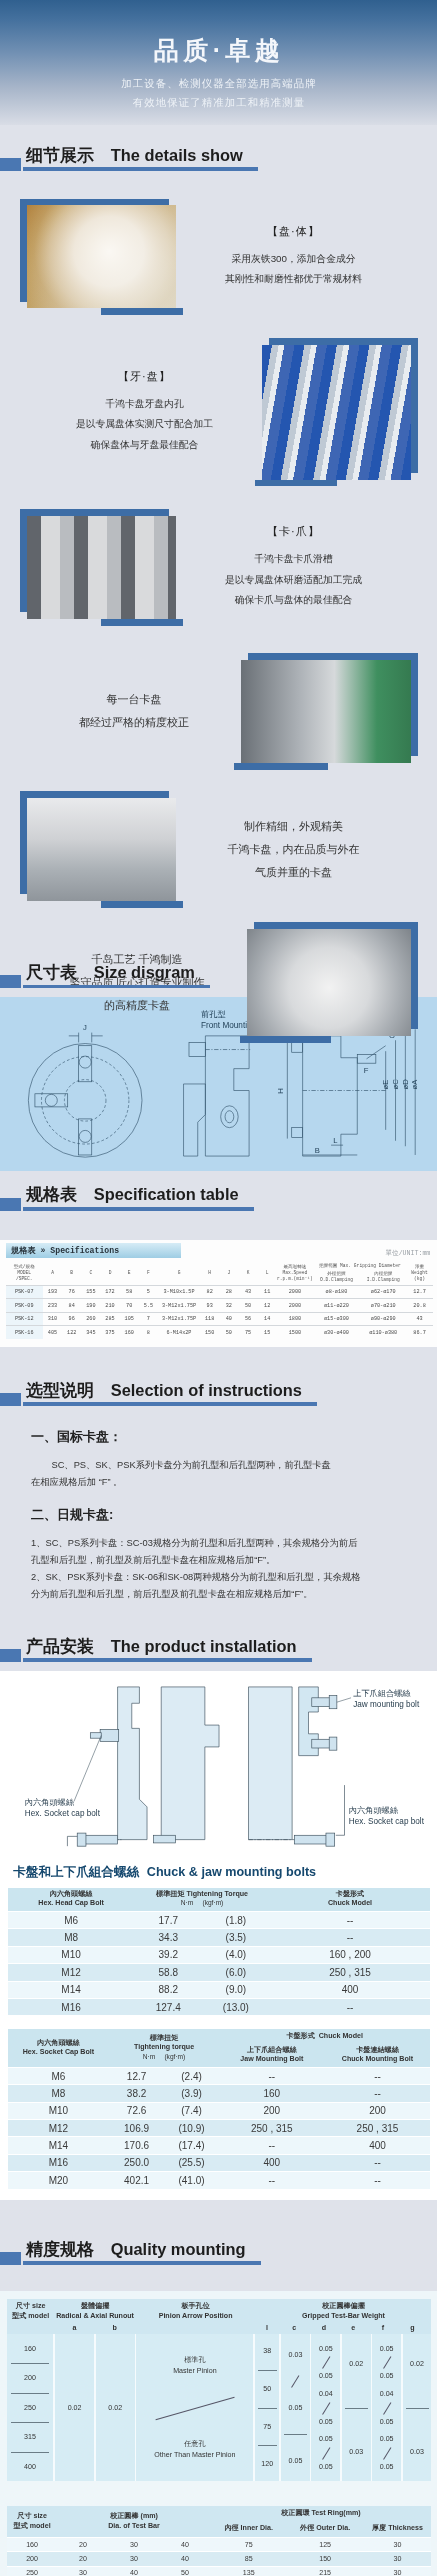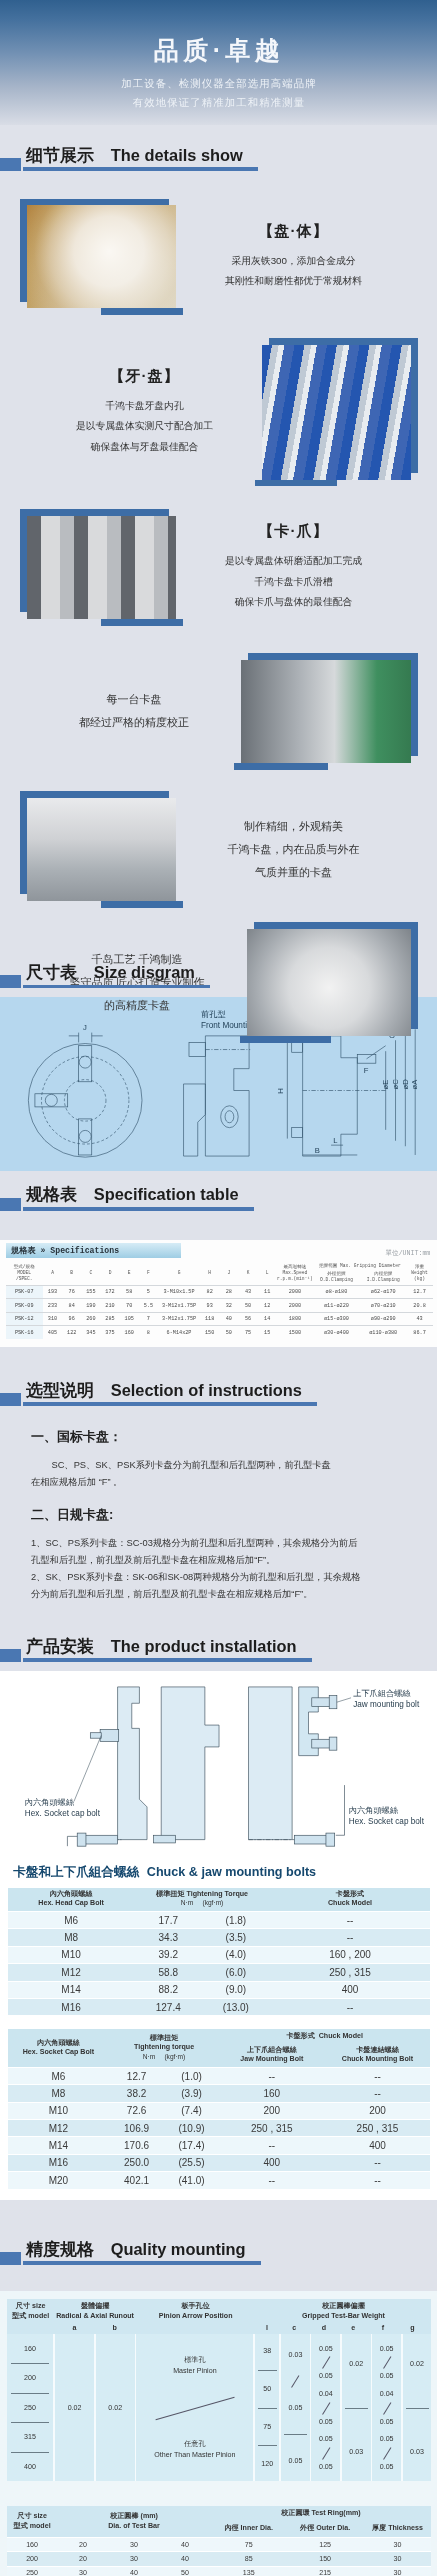--- a/index.html
+++ b/index.html
@@ -18,21 +18,21 @@
   .sec-head { position:relative; display:inline-block; margin-left:25px; padding:0 8.8px 6.6px 1.1px; }
   .sec-head::before { content:""; position:absolute; left:-25px; bottom:2.2px; width:21px; height:13px; background:#4a77b2; }
   .sec-head::after  { content:""; position:absolute; left:-2.2px; right:-6.6px; bottom:2.2px; height:3.8px; background:#4a77b2; }
   .sec-head .zh { font-size:17px; font-weight:bold; color:#1d1d1d; }
   .sec-head .en { font-size:16.4px; font-weight:bold; color:#1d1d1d; margin-left:14.2px; }
 
   
   .details { padding-top:18.6px; height:836px; }
   .dblock { display:flex; align-items:center; padding:0 27px; }
   .dtext { flex:1; text-align:center; color:#2e2e2e; }
-  .dtitle { font-size:15px; font-weight:bold; color:#222; margin-bottom:9.8px; letter-spacing:1.1px; }
+  .dtitle { font-size:11px; font-weight:normal; color:#222; margin-bottom:9.8px; letter-spacing:1.1px; }
   .dline { font-size:9.8px; line-height:2.1; color:#333; }
   .dline.big { font-size:11px; }
   .photo-wrap { position:relative; flex:0 0 auto; }
   .photo-wrap::before { content:""; position:absolute; background:#3d6da6; z-index:0;
     top:-6.6px; bottom:6.6px; }
   .photo-wrap.fr-left::before  { left:-6.6px; right:6.6px; }
   .photo-wrap.fr-right::before { left:6.6px; right:-6.6px; }
   .photo-wrap::after { content:""; position:absolute; bottom:-6.6px; width:55%; height:6.6px; background:#3d6da6; }
   .photo-wrap.fr-left::after  { right:-6.6px; }
   .photo-wrap.fr-right::after { left:-6.6px; }
@@ -152,22 +152,22 @@
         <div class="photo ph2" style="height:135px;"></div>
       </div>
     </div>
 
     <div class="dblock" style="margin-top:28.4px; height:117px;">
       <div class="photo-wrap fr-left">
         <div class="photo ph3"></div>
       </div>
       <div class="dtext">
         <div class="dtitle">【卡·爪】</div>
+        <div class="dline">千鸿卡盘卡爪滑槽</div>
         <div class="dline">是以专属盘体研磨适配加工完成</div>
-        <div class="dline">千鸿卡盘卡爪滑槽</div>
         <div class="dline">确保卡爪与盘体的最佳配合</div>
       </div>
     </div>
 
     <div class="dblock" style="margin-top:27px; height:117px;">
       <div class="dtext">
         <div class="dline big">每一台卡盘</div>
         <div class="dline big">都经过严格的精度校正</div>
       </div>
       <div class="photo-wrap fr-right">
@@ -557,21 +557,21 @@
           </tr>
           <tr>
             <th><span>上下爪組合螺絲</span><br><span>Jaw Mounting Bolt</span></th>
             <th><span>卡盤連結螺絲</span><br><span>Chuck Mounting Bolt</span></th>
           </tr>
         </thead>
         <tbody>
             <tr>
               <td>M6</td>
               <td>12.7</td>
-              <td>(1.0)</td>
+              <td>(2.4)</td>
               <td>--</td>
               <td>--</td>
             </tr>
             <tr>
               <td>M8</td>
               <td>38.2</td>
               <td>(3.9)</td>
               <td>160</td>
               <td>--</td>
             </tr>

